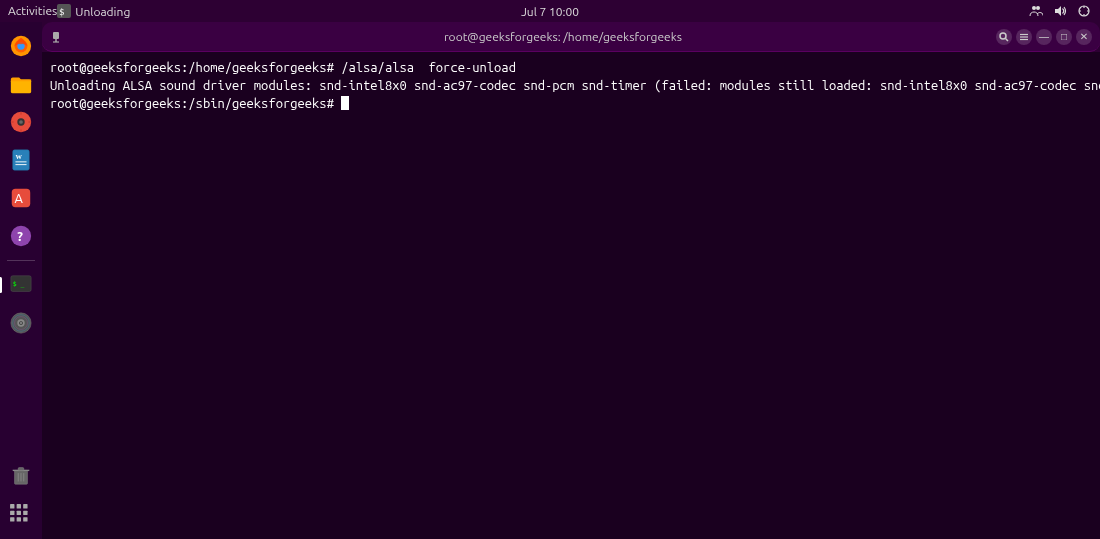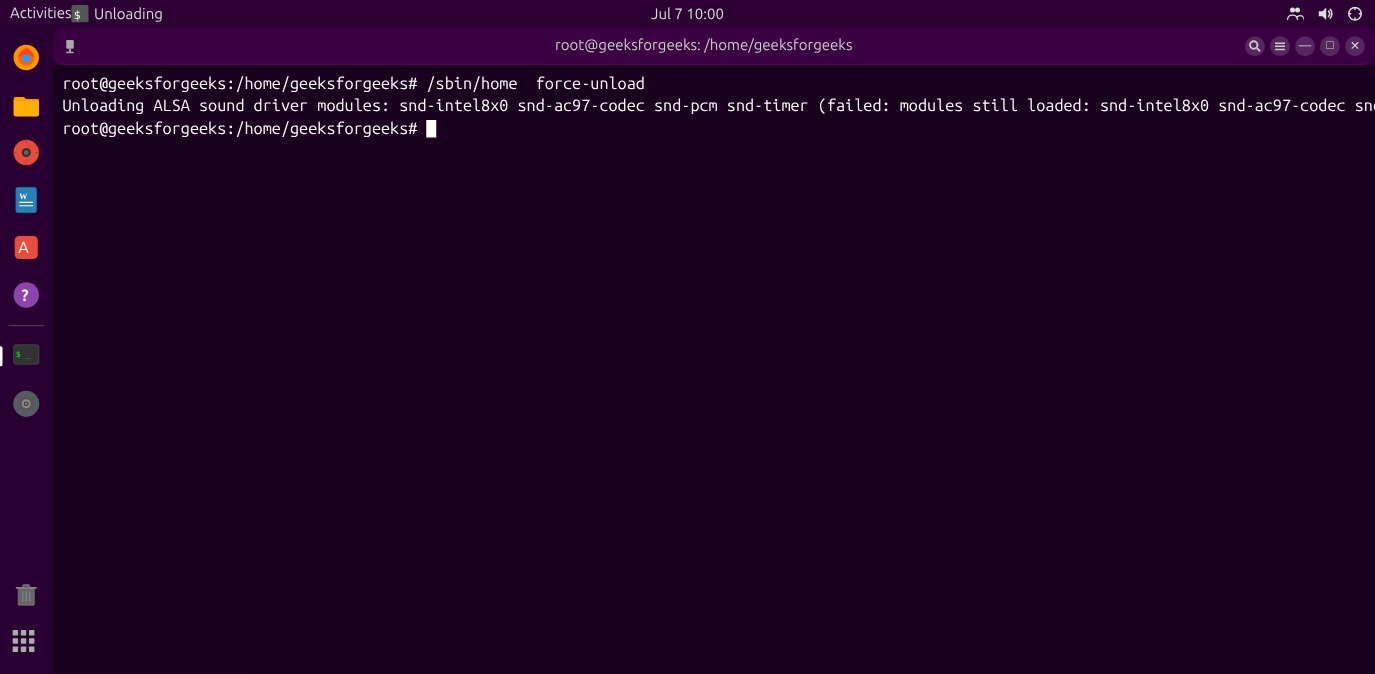--- a/index.html
+++ b/index.html
@@ -364,17 +364,17 @@
           <line x1="1" y1="5" x2="9" y2="5" stroke="#ccc" stroke-width="1.2"></line>
           <line x1="1" y1="7.5" x2="9" y2="7.5" stroke="#ccc" stroke-width="1.2"></line>
         </svg>
       </button>
       <button title="Minimize">—</button>
       <button title="Maximize">□</button>
       <button title="Close">✕</button>
     </div>
   </div>
   <div class="terminal-body">
-    <div class="terminal-line prompt-user"><span>root@geeksforgeeks:/home/geeksforgeeks# /sbin/home  force-unload</span></div>
+    <div class="terminal-line prompt-user"><span>root@geeksforgeeks:/home/geeksforgeeks# /alsa/alsa  force-unload</span></div>
     <div class="terminal-line term-output"><span>Unloading ALSA sound driver modules: snd-intel8x0 snd-ac97-codec snd-pcm snd-timer (failed: modules still loaded: snd-intel8x0 snd-ac97-codec snd-pcm snd-timer).</span></div>
-    <div class="terminal-line prompt-user"><span>root@geeksforgeeks:/home/geeksforgeeks# </span><span class="cursor"></span></div>
+    <div class="terminal-line prompt-user"><span>root@geeksforgeeks:/sbin/geeksforgeeks# </span><span class="cursor"></span></div>
   </div>
 </div>
 
 </body></html>

